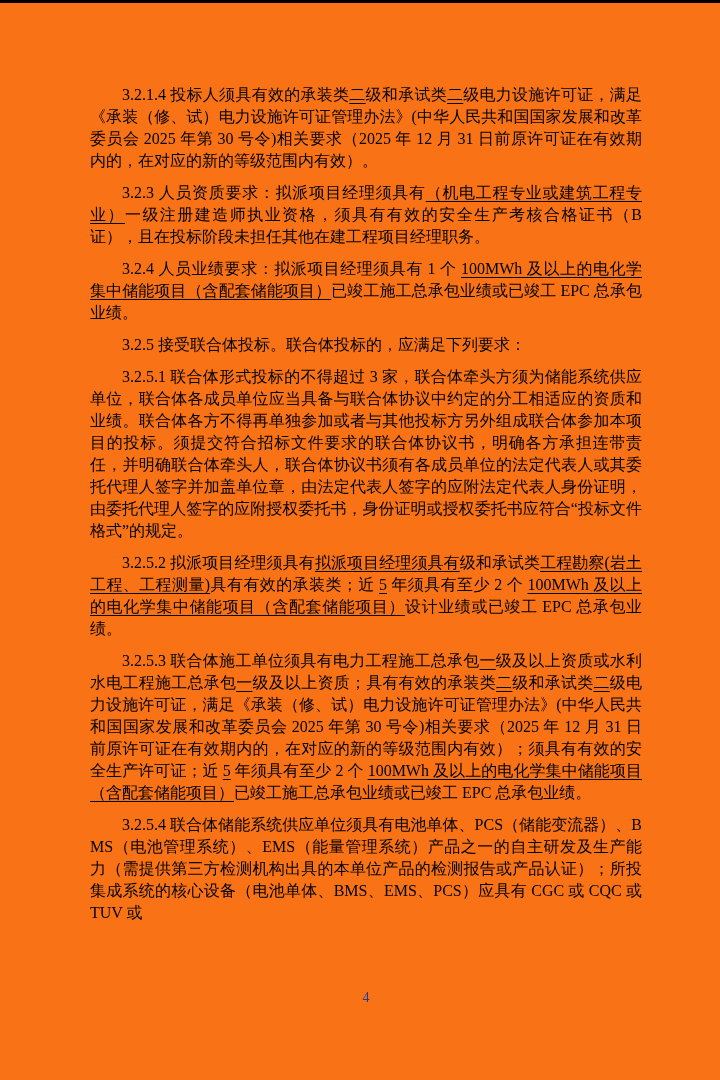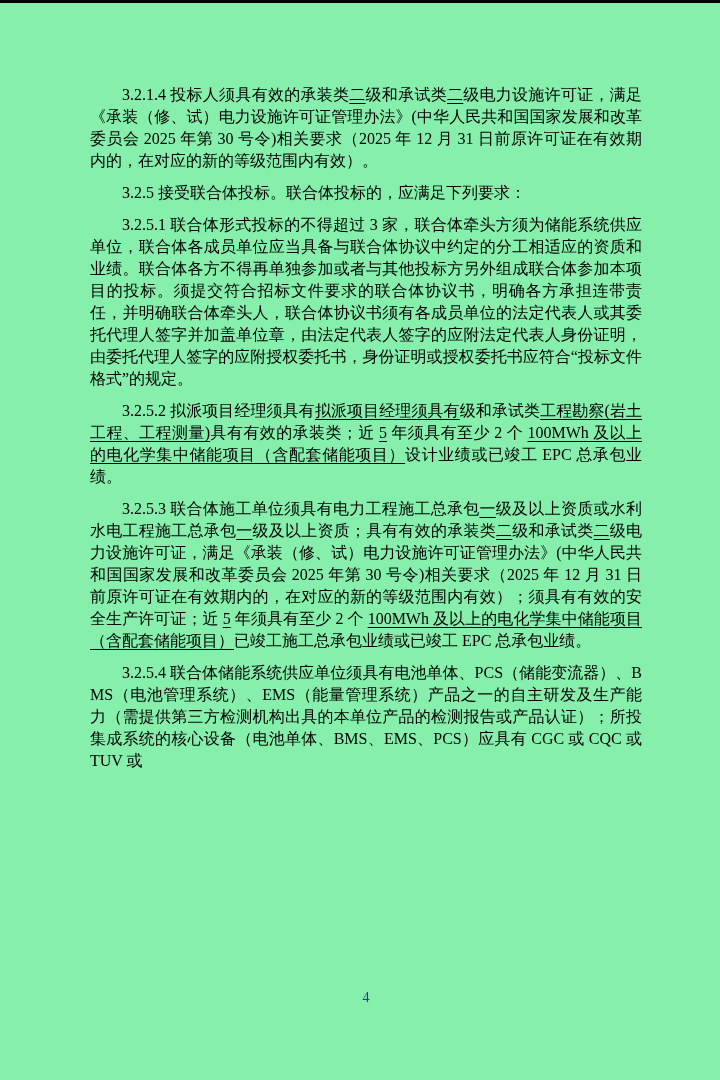--- a/index.html
+++ b/index.html
@@ -4,21 +4,21 @@
 <style>
   html, body {
     margin: 0;
     padding: 0;
     background: #ffffff;
   }
   .page {
     position: relative;
     width: 720px;
     height: 1080px;
-    background: #86efac;
+    background: #f97316;
     overflow: hidden;
     font-family: "Liberation Serif", "DejaVu Serif", serif;
   }
   .top-bar {
     position: absolute;
     top: 0;
     left: 0;
     width: 720px;
     height: 3px;
     background: #000000;
@@ -57,20 +57,22 @@
     color: #2b3990;
   }
 </style>
 </head>
 <body>
 
 <div class="page">
   <div class="top-bar"></div>
   <div class="doc-content" id="doc-content">
       <p><span>3.2.1.4 投标人须具有效的承装类</span><span class="u">二</span><span>级和承试类</span><span class="u">二</span><span>级电力设施许可证，满足《承装（修、试）电力设施许可证管理办法》(中华人民共和国国家发展和改革委员会 2025 年第 30 号令)相关要求（2025 年 12 月 31 日前原许可证在有效期内的，在对应的新的等级范围内有效）。</span></p>
+      <p><span>3.2.3 人员资质要求：拟派项目经理须具有</span><span class="u">（机电工程专业或建筑工程专业）</span><span>一级注册建造师执业资格，须具有有效的安全生产考核合格证书（B 证），且在投标阶段未担任其他在建工程项目经理职务。</span></p>
+      <p><span>3.2.4 人员业绩要求：拟派项目经理须具有 1 个 </span><span class="u">100MWh 及以上的电化学集中储能项目（含配套储能项目）</span><span>已竣工施工总承包业绩或已竣工 EPC 总承包业绩。</span></p>
       <p><span>3.2.5 接受联合体投标。联合体投标的，应满足下列要求：</span></p>
       <p><span>3.2.5.1 联合体形式投标的不得超过 3 家，联合体牵头方须为储能系统供应单位，联合体各成员单位应当具备与联合体协议中约定的分工相适应的资质和业绩。联合体各方不得再单独参加或者与其他投标方另外组成联合体参加本项目的投标。须提交符合招标文件要求的联合体协议书，明确各方承担连带责任，并明确联合体牵头人，联合体协议书须有各成员单位的法定代表人或其委托代理人签字并加盖单位章，由法定代表人签字的应附法定代表人身份证明，由委托代理人签字的应附授权委托书，身份证明或授权委托书应符合“投标文件格式”的规定。</span></p>
       <p><span>3.2.5.2 拟派项目经理须具有</span><span class="u">拟派项目经理须具有</span><span>级和承试类</span><span class="u">工程勘察(岩土工程、工程测量)</span><span>具有有效的承装类；近 </span><span class="u">5</span><span> 年须具有至少 2 个 </span><span class="u">100MWh 及以上的电化学集中储能项目（含配套储能项目）</span><span>设计业绩或已竣工 EPC 总承包业绩。</span></p>
       <p><span>3.2.5.3 联合体施工单位须具有电力工程施工总承包</span><span class="u">一</span><span>级及以上资质或水利水电工程施工总承包</span><span class="u">一</span><span>级及以上资质；具有有效的承装类</span><span class="u">二</span><span>级和承试类</span><span class="u">二</span><span>级电力设施许可证，满足《承装（修、试）电力设施许可证管理办法》(中华人民共和国国家发展和改革委员会 2025 年第 30 号令)相关要求（2025 年 12 月 31 日前原许可证在有效期内的，在对应的新的等级范围内有效）；须具有有效的安全生产许可证；近 </span><span class="u">5</span><span> 年须具有至少 2 个 </span><span class="u">100MWh 及以上的电化学集中储能项目（含配套储能项目）</span><span>已竣工施工总承包业绩或已竣工 EPC 总承包业绩。</span></p>
       <p><span>3.2.5.4 联合体储能系统供应单位须具有电池单体、PCS（储能变流器）、BMS（电池管理系统）、EMS（能量管理系统）产品之一的自主研发及生产能力（需提供第三方检测机构出具的本单位产品的检测报告或产品认证）；所投集成系统的核心设备（电池单体、BMS、EMS、PCS）应具有 CGC 或 CQC 或 TUV 或</span></p>
     </div>
   <div class="page-number">4</div>
 </div>
 
 </body></html>

